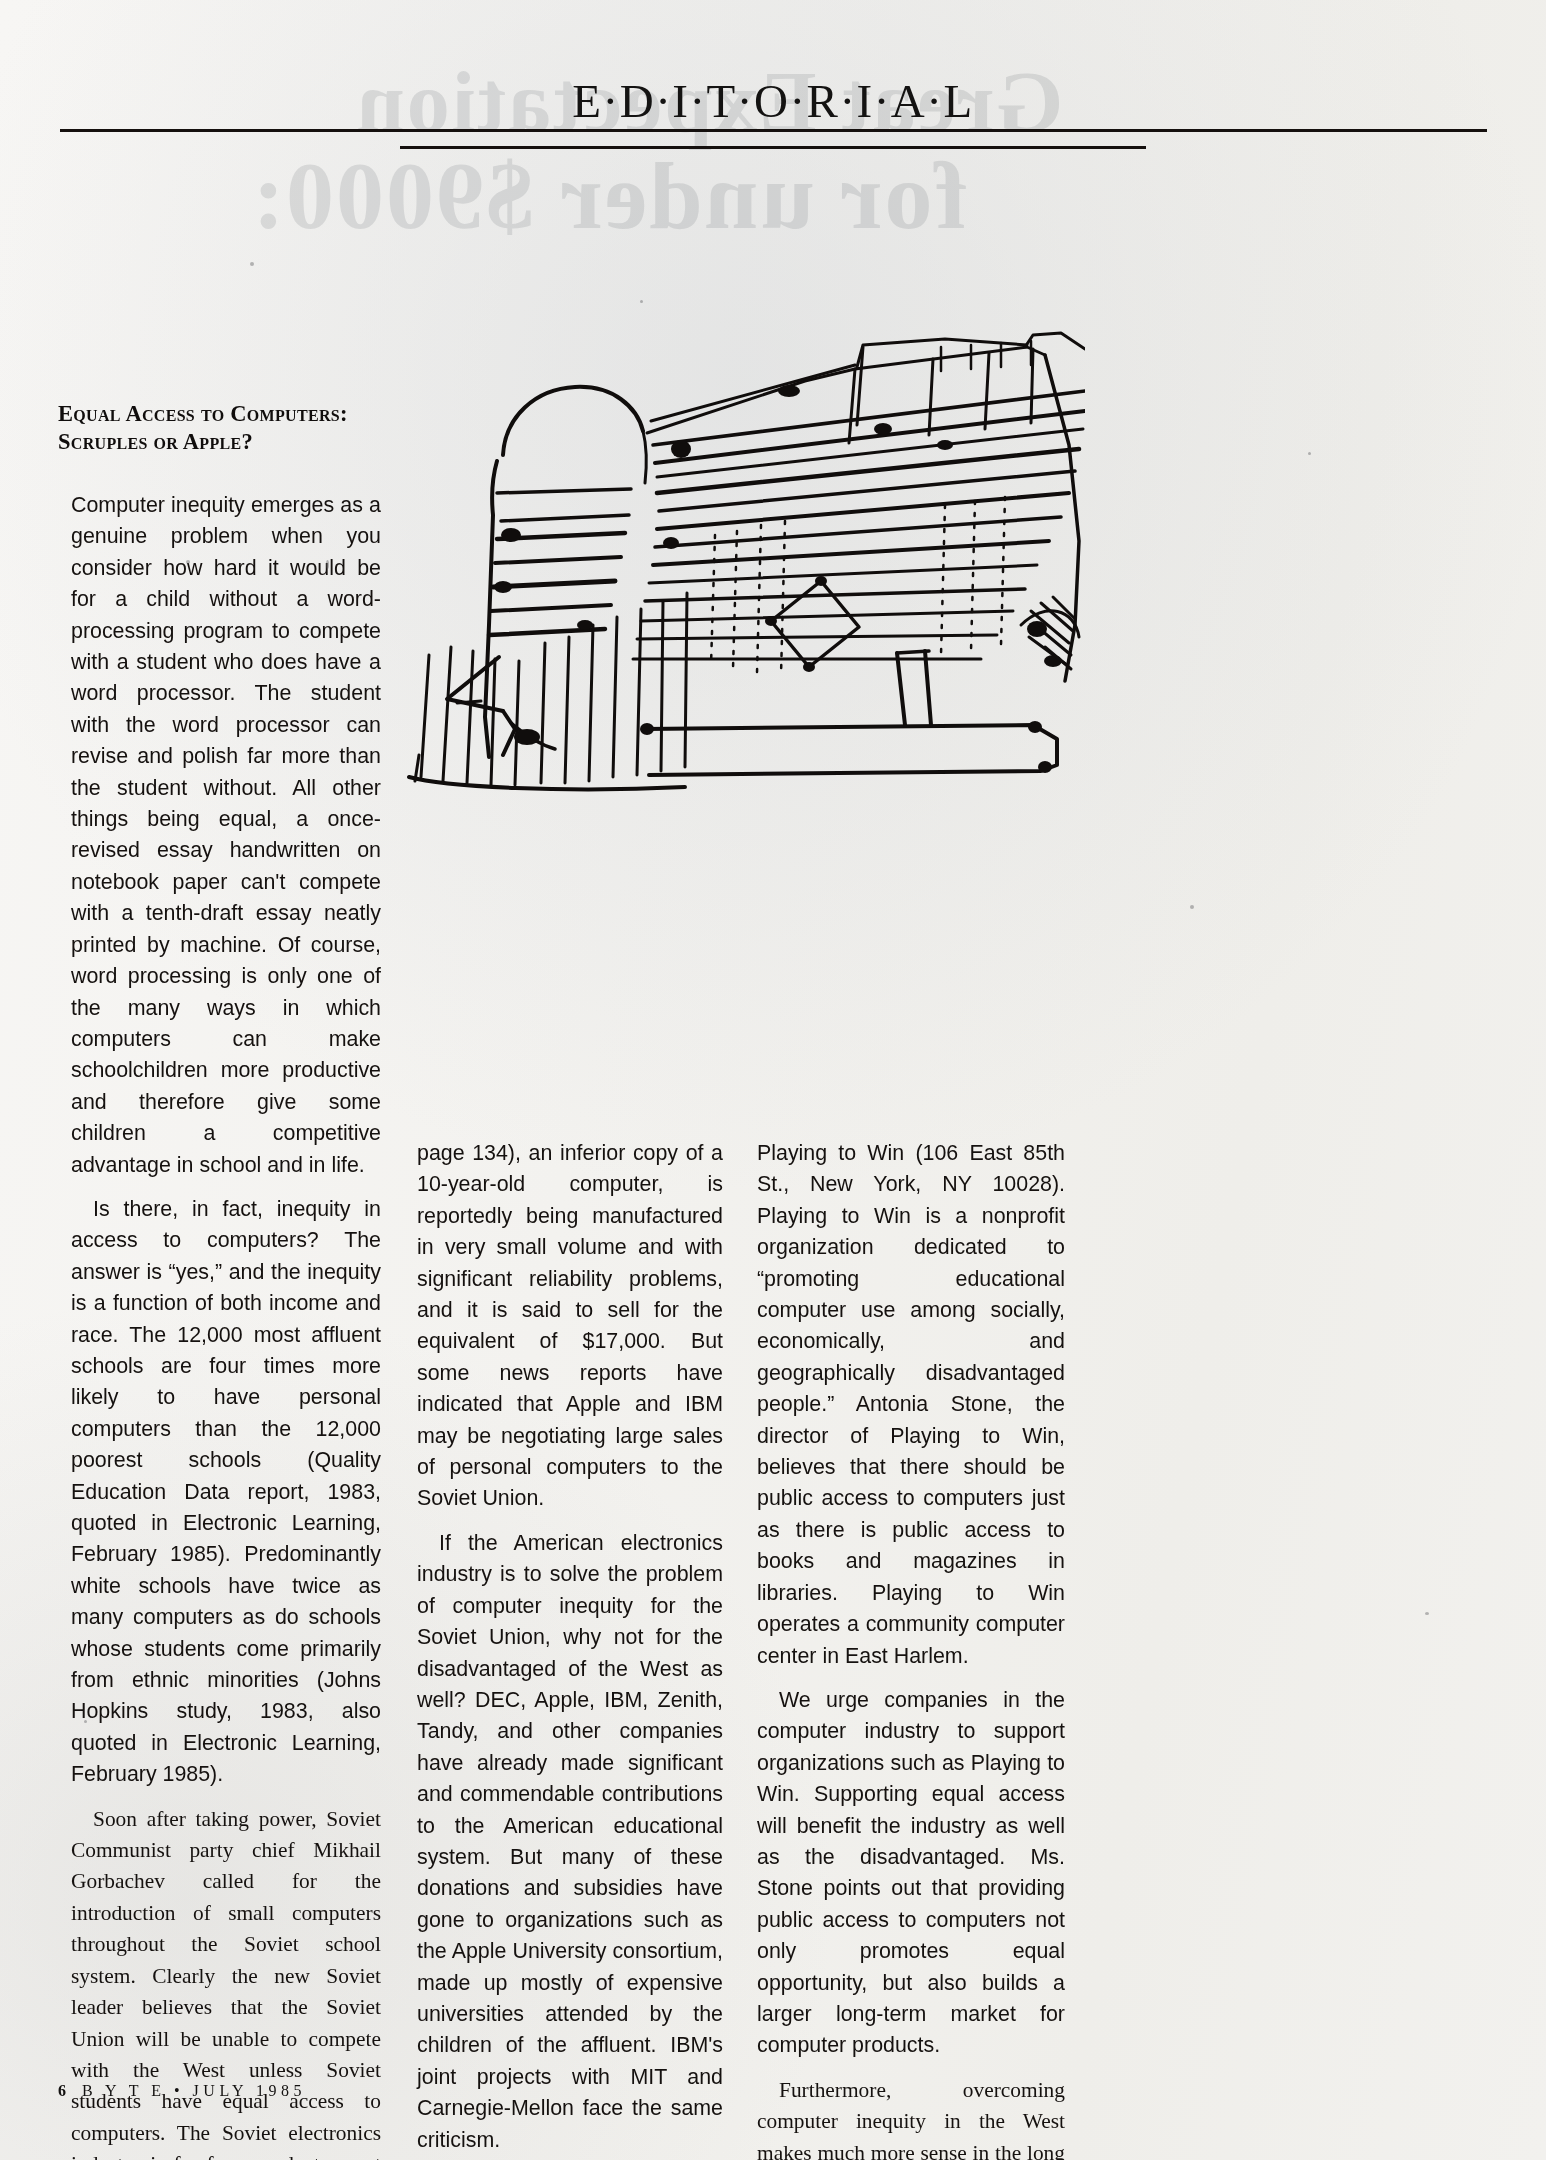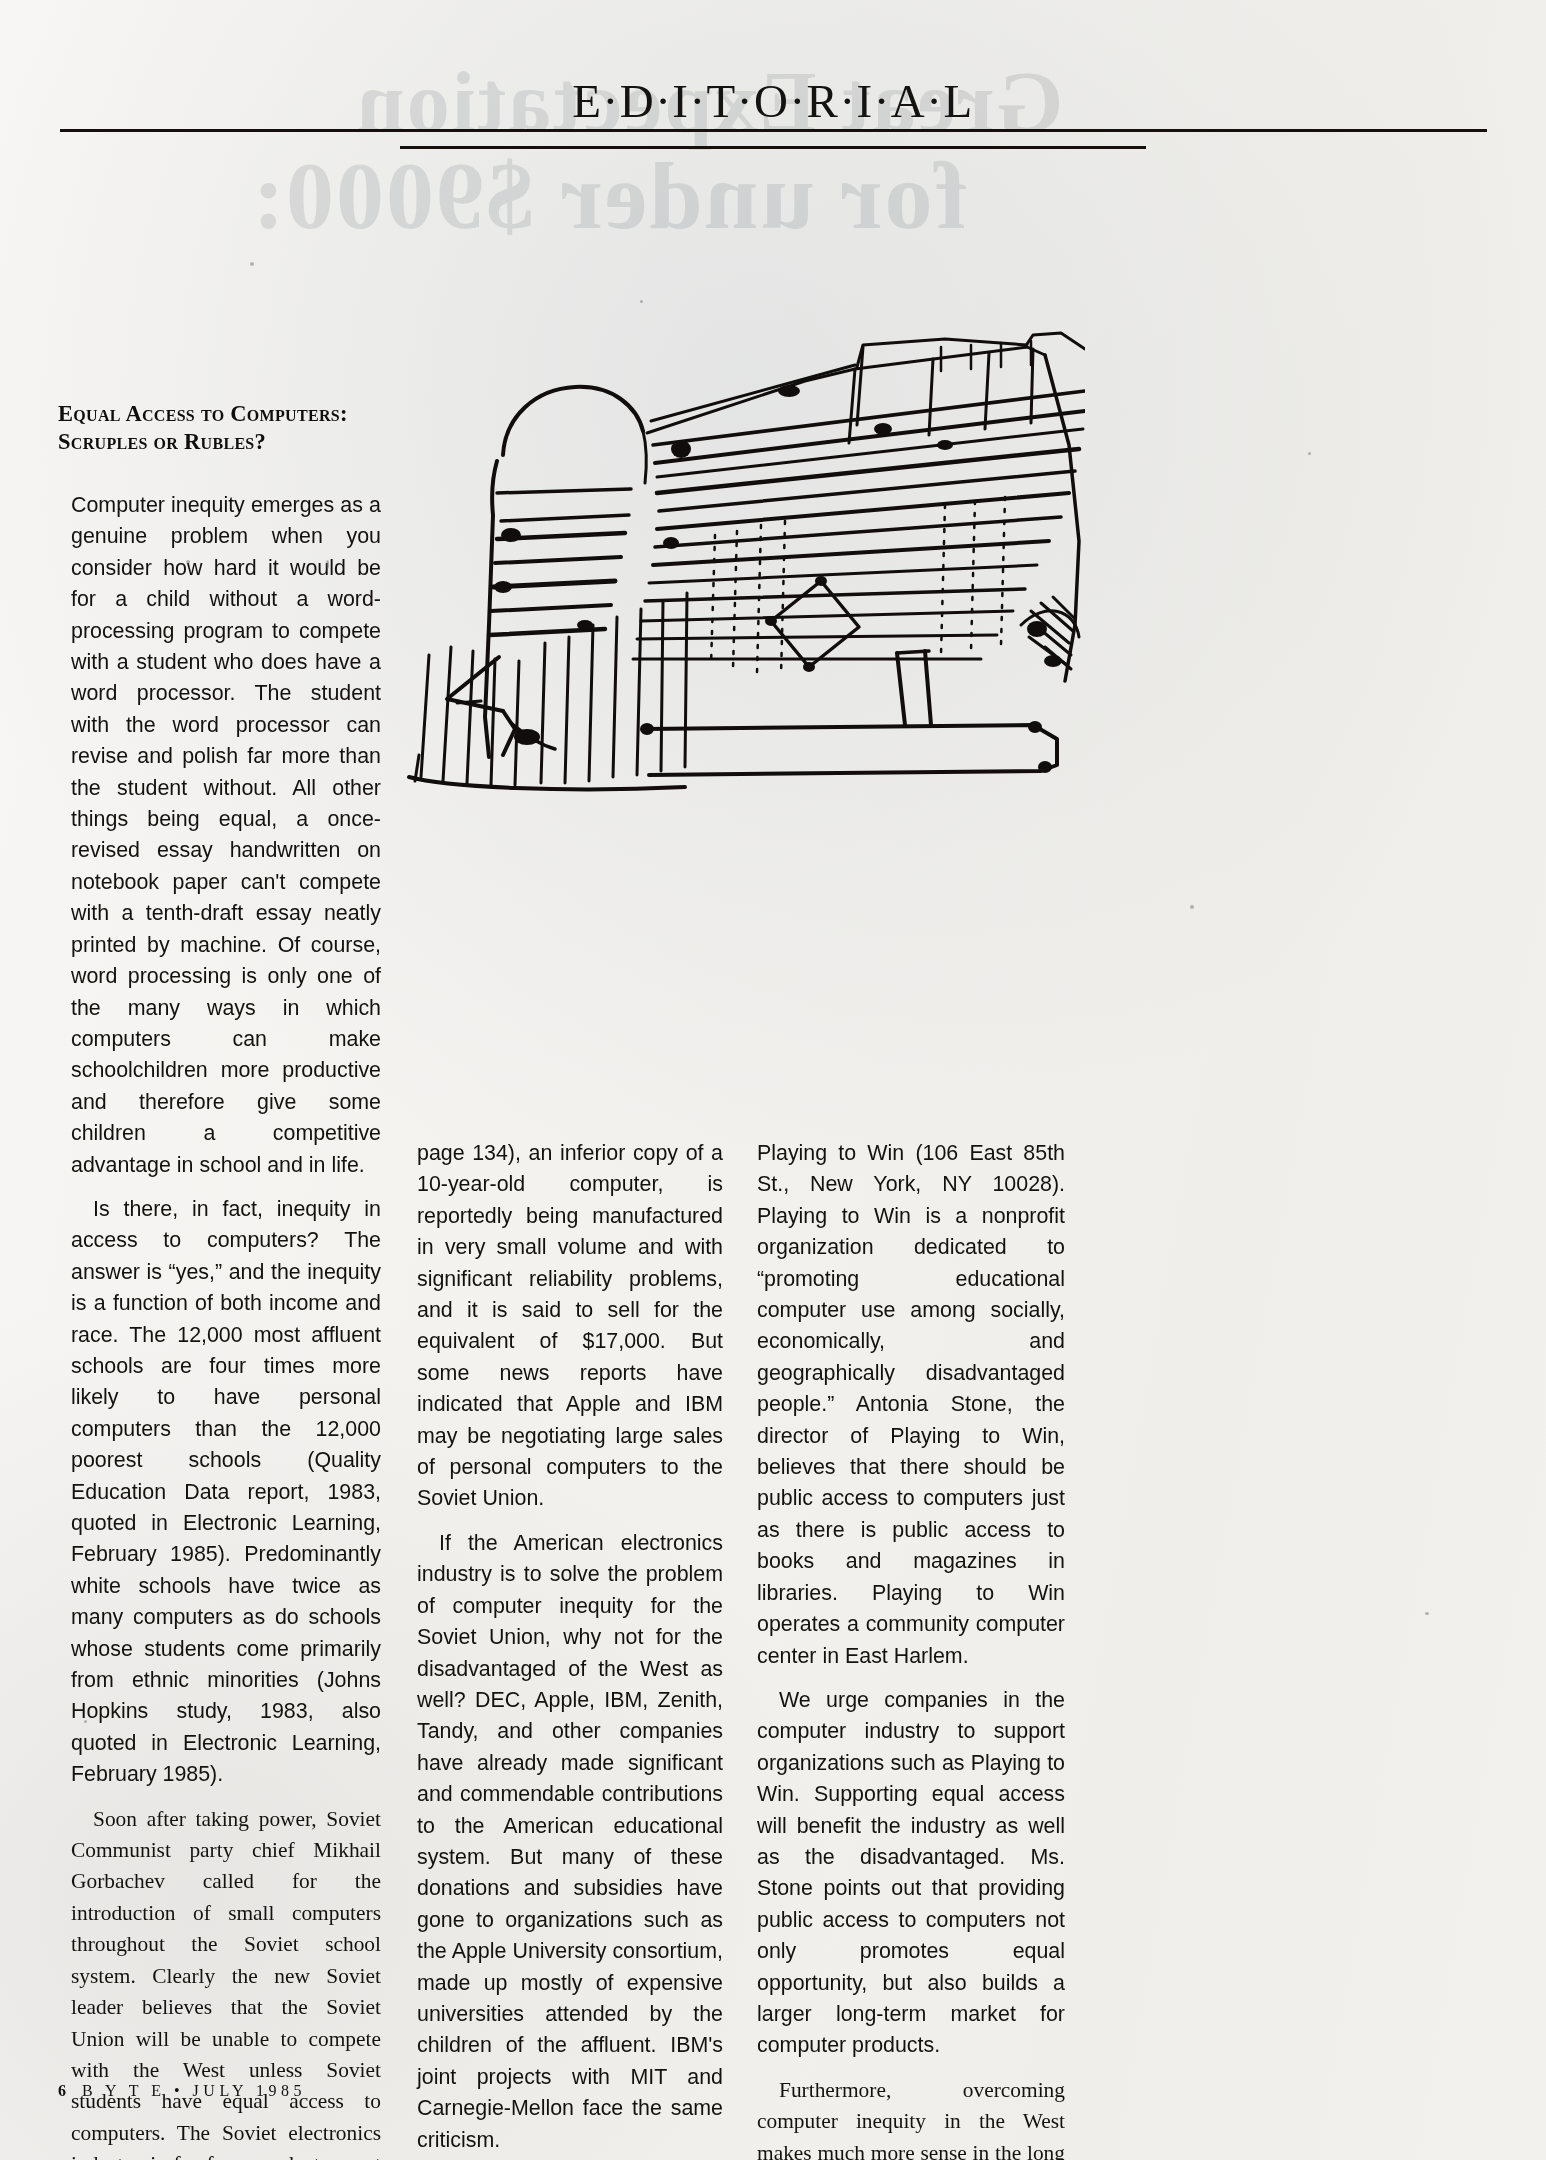--- a/index.html
+++ b/index.html
@@ -284,21 +284,21 @@
           <path d="M590 176 L 586 326"></path>
           <path d="M620 172 L 616 320"></path>
         </g>
       </g>
     </svg>
   </div>
 
   <div class="col" id="col1">
     <h2 class="subhead">
       <span>Equal Access to Computers:</span><br>
-      <span>Scruples or Rubles?</span>
+      <span>Scruples or Apple?</span>
     </h2>
     <p>Computer inequity emerges as a genuine problem when you consider how hard it would be for a child without a word-processing program to compete with a student who does have a word processor. The student with the word processor can revise and polish far more than the student without. All other things being equal, a once-revised essay handwritten on notebook paper can't compete with a tenth-draft essay neatly printed by machine. Of course, word processing is only one of the many ways in which computers can make schoolchildren more productive and therefore give some children a competitive advantage in school and in life.</p>
     <p class="ind"><span>Is there, in fact, inequity in access to computers? The answer is “yes,” and the inequity is a function of both income and race. The 12,000 most affluent schools are four times more likely to have personal computers than the 12,000 poorest schools (Quality Education Data report, 1983, quoted in </span><span class="ital">Electronic Learning</span><span>, February 1985). Predominantly white schools have twice as many computers as do schools whose students come primarily from ethnic minorities (Johns Hopkins study, 1983, also quoted in </span><span class="ital">Electronic Learning</span><span>, February 1985).</span></p>
     <p class="ind">Soon after taking power, Soviet Communist party chief Mikhail Gorbachev called for the introduction of small computers throughout the Soviet school system. Clearly the new Soviet leader believes that the Soviet Union will be unable to compete with the West unless Soviet students have equal access to computers. The Soviet electronics industry is far from ready to meet the needs of Soviet students. The Soviet Apple clone known as AGAT (see the November 1984 BYTE,</p>
   </div>
 
   <div class="col" id="col2">
     <p>page 134), an inferior copy of a 10-year-old computer, is reportedly being manufactured in very small volume and with significant reliability problems, and it is said to sell for the equivalent of $17,000. But some news reports have indicated that Apple and IBM may be negotiating large sales of personal computers to the Soviet Union.</p>
     <p class="ind">If the American electronics industry is to solve the problem of computer inequity for the Soviet Union, why not for the disadvantaged of the West as well? DEC, Apple, IBM, Zenith, Tandy, and other companies have already made significant and commendable contributions to the American educational system. But many of these donations and subsidies have gone to organizations such as the Apple University consortium, made up mostly of expensive universities attended by the children of the affluent. IBM's joint projects with MIT and Carnegie-Mellon face the same criticism.</p>
     <h2 class="subhead inline-head">Playing to Win</h2>

